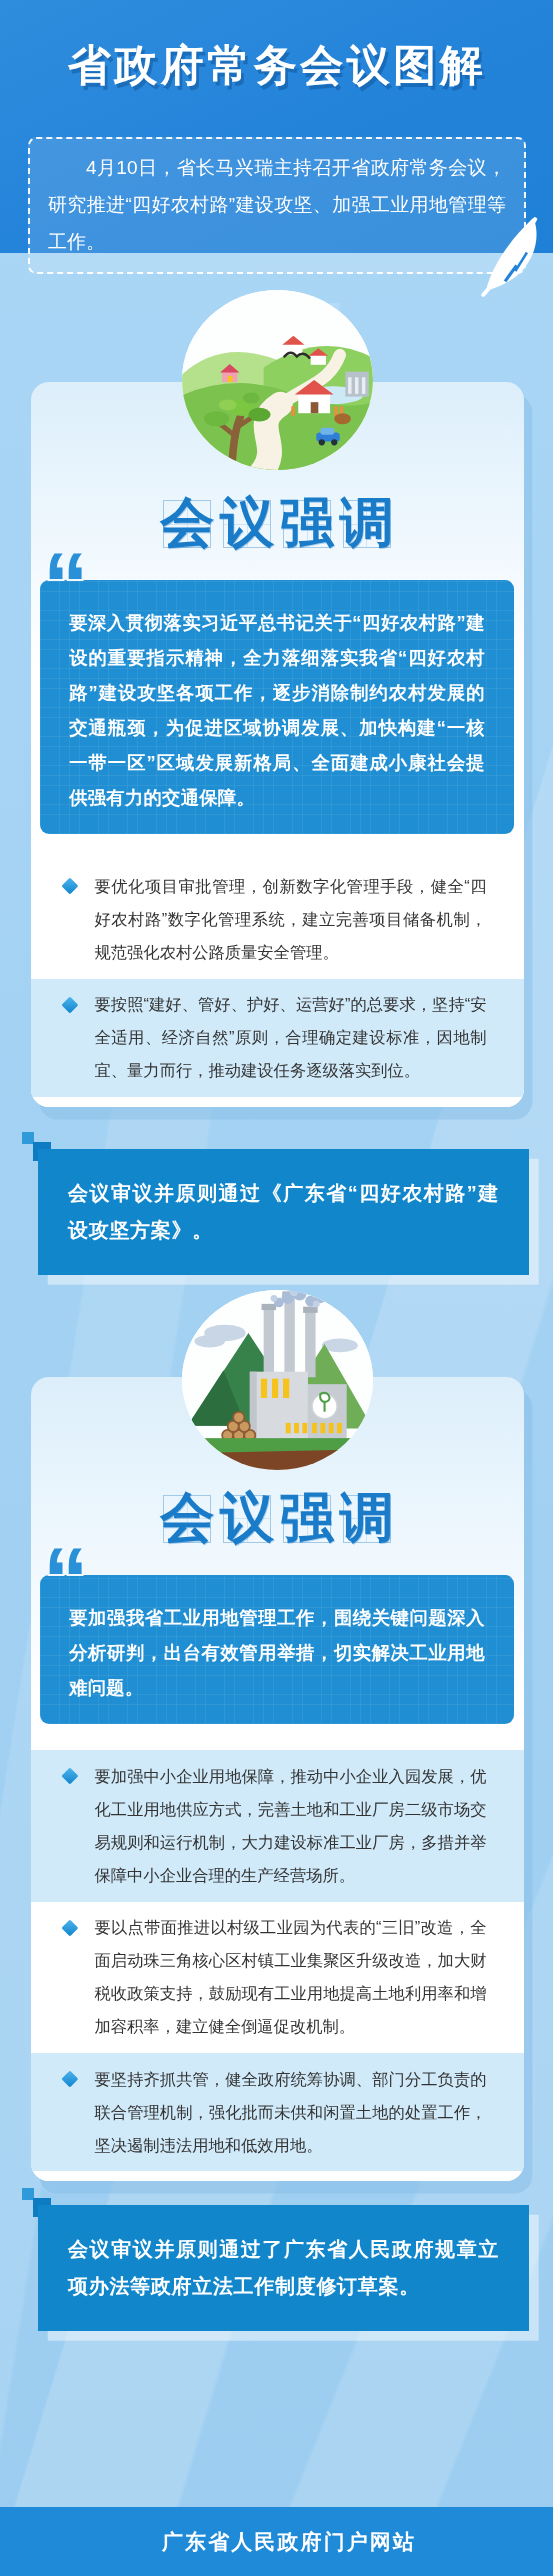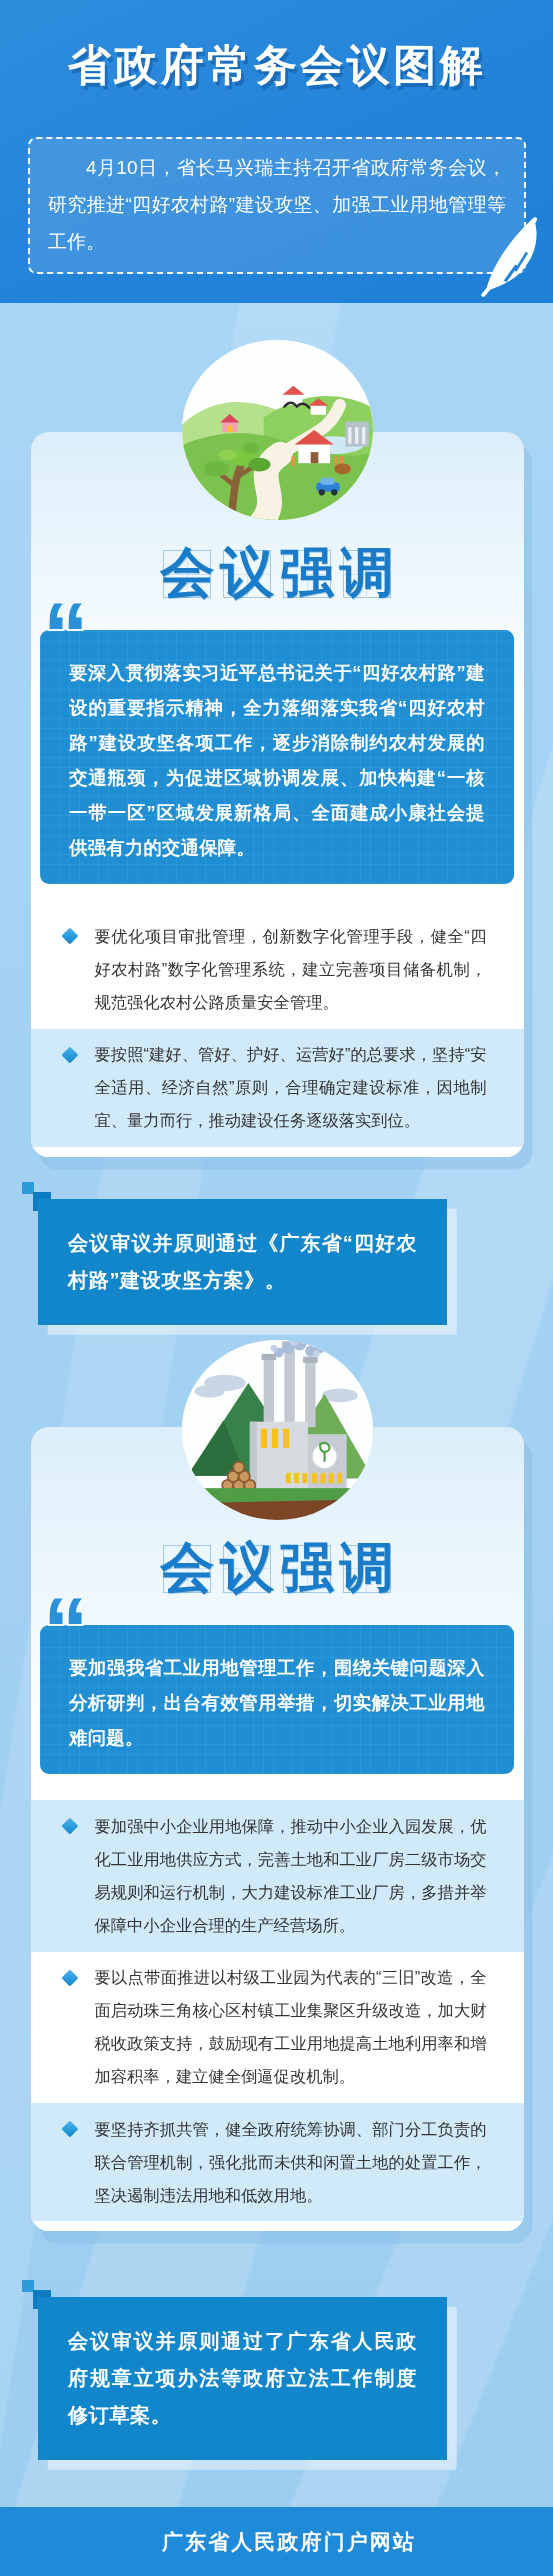--- a/index.html
+++ b/index.html
@@ -16,21 +16,21 @@
     content:""; position:absolute; left:0; right:0; top:303px; bottom:0;
     background:
       linear-gradient(107deg, rgba(255,255,255,0) 55%, rgba(255,255,255,.16) 55.2%, rgba(255,255,255,.16) 68%, rgba(255,255,255,0) 68.4%),
       linear-gradient(99deg,  rgba(255,255,255,0) 26%, rgba(255,255,255,.12) 26.3%, rgba(255,255,255,.12) 37%, rgba(255,255,255,0) 37.4%),
       linear-gradient(112deg, rgba(255,255,255,0) 80%, rgba(255,255,255,.14) 80.3%, rgba(255,255,255,.14) 90%, rgba(255,255,255,0) 90.3%);
     pointer-events:none;
   }
 
   
   .header{
-    position:relative; height:303px;
+    position:relative; height:253px;
     background:linear-gradient(155deg,#2f8ddd 0%,#2383d9 55%,#1e80d6 100%);
   }
   .page-title{
     padding-top:37px; text-align:center;
     color:#ffffff; font-size:43px; font-weight:bold; letter-spacing:3.5px;
     text-shadow:2.8px 3.5px 0 rgba(17,88,158,.55);
   }
   .intro-box{
     position:absolute; left:28px; right:28px; top:137px;
     border:2.8px dashed rgba(255,255,255,.95); border-radius:8.3px;
@@ -100,23 +100,23 @@
   .bullet-row.light{ background:#d0eafa; }
   .bullet-row.white{ background:#ffffff; }
   .diamond{
     position:absolute; left:33px; top:20px; width:11.8px; height:11.8px;
     background:linear-gradient(135deg,#4db4ec 0%,#0f84cd 100%);
     transform:rotate(45deg); border-radius:1.4px;
   }
   .card-bottom-pad{ height:9.7px; background:#ffffff; }
 
   
-  .banner-wrap{ position:relative; width:409px; margin-left:38px; }
+  .banner-wrap{ position:relative; width:491px; margin-left:38px; }
   .banner-wrap-1{ margin-top:42px; }
-  .banner-wrap-2{ margin-top:66px; }
+  .banner-wrap-2{ margin-top:24px; }
   .sq-small{ position:absolute; left:-16px; top:-16.6px; width:11.8px; height:11.8px; background:#2f9ada; }
   .sq-med{ position:absolute; left:-5.5px; top:-7px; width:18.7px; height:18.7px; background:#0d7cc2; }
   .banner{
     position:relative; z-index:1;
     background:#1186cb; color:#ffffff;
     font-size:20px; font-weight:bold; line-height:37px; letter-spacing:0.7px;
     padding:26px 30px; text-align:justify;
     box-shadow:9.7px 9.7px 0 rgba(255,255,255,.45);
   }
 

